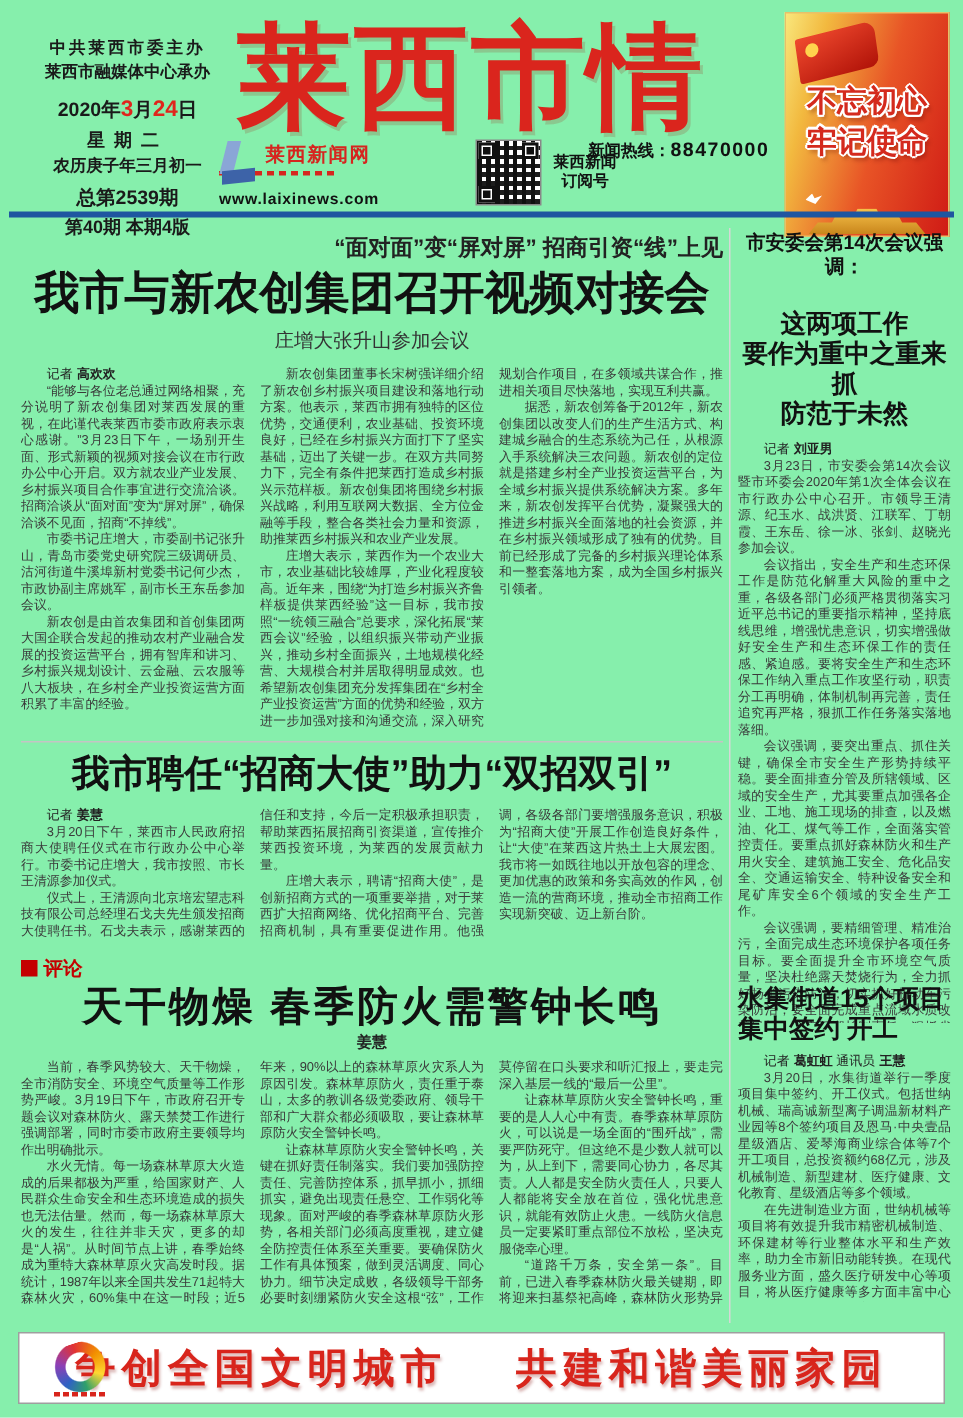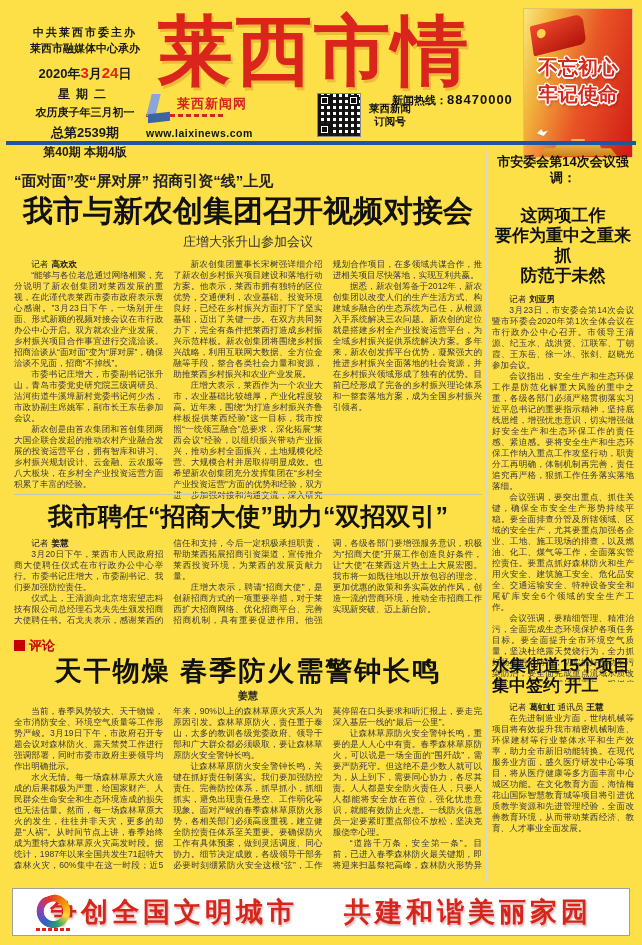--- a/index.html
+++ b/index.html
@@ -1,16 +1,16 @@
 <!DOCTYPE html>
 <html><head>
 <meta charset="utf-8">
 <style>
   html,body{margin:0;padding:0;background:#e9e9e9;}
-  .page{position:relative;width:642px;height:945px;margin:0 auto;background:#fde047;overflow:hidden;
+  .page{position:relative;width:642px;height:945px;margin:0 auto;background:#86efac;overflow:hidden;
         font-family:"Liberation Sans",sans-serif;color:#2b2b2b;}
   
   .pub-info{position:absolute;left:24px;top:24px;width:122px;text-align:center;font-weight:bold;color:#1a1a1a;}
   .pub-info .l1{font-size:11px;letter-spacing:2px;line-height:16px;}
   .pub-info .l2{font-size:11px;line-height:16px;}
   .pub-info .date{font-size:13px;line-height:22px;margin-top:6px;}
   .pub-info .date .red{color:#e0251c;font-size:15px;}
   .pub-info .week{font-size:12px;letter-spacing:6px;line-height:18px;}
   .pub-info .lunar{font-size:11px;line-height:18px;}
   .pub-info .issue{font-size:13px;line-height:20px;margin-top:2px;}
@@ -50,21 +50,21 @@
   .blue-rule{position:absolute;left:6px;top:141px;width:630px;height:4px;background:#1e56a0;}
   
   .art-body{text-align:justify;font-size:8.6px;line-height:11px;color:#3a3a3a;overflow:hidden;}
   .art-body p{margin:0;text-indent:2em;}
   .art-body p.byline{text-indent:2em;color:#222;}
   .art-body b{margin-left:3px;}
   .cols3{column-count:3;column-gap:10px;column-fill:auto;}
   .v-divider{position:absolute;left:486px;top:152px;width:1px;height:730px;background:#d7d7d7;}
   
   .lead{position:absolute;left:14px;top:154px;width:468px;}
-  .lead .kicker{margin-top:17px;text-align:left;font-size:15px;font-weight:bold;color:#222;line-height:20px;}
+  .lead .kicker{margin-top:2px;text-align:right;font-size:15px;font-weight:bold;color:#222;line-height:20px;}
   .lead .headline{margin-top:2px;text-align:center;font-size:30px;font-weight:bold;color:#111;line-height:36px;letter-spacing:0px;}
   .lead .subhead{margin-top:4px;text-align:center;font-size:13px;color:#333;line-height:18px;}
   .lead .art-body{margin-top:8px;height:244px;}
   
   .amb{position:absolute;left:14px;top:494px;width:468px;border-top:1px solid #c4c4c4;padding-top:5px;}
   .amb .headline{text-align:center;font-size:25px;font-weight:bold;color:#111;line-height:32px;}
   .amb .art-body{margin-top:6px;height:94px;}
   
   .comment{position:absolute;left:14px;top:638px;width:468px;}
   .comment .label{font-size:13px;font-weight:bold;color:#c40000;line-height:15px;}
@@ -159,21 +159,21 @@
       <p>新农创集团董事长宋树强详细介绍了新农创乡村振兴项目建设和落地行动方案。他表示，莱西市拥有独特的区位优势，交通便利，农业基础、投资环境良好，已经在乡村振兴方面打下了坚实基础，迈出了关键一步。在双方共同努力下，完全有条件把莱西打造成乡村振兴示范样板。新农创集团将围绕乡村振兴战略，利用互联网大数据、全方位金融等手段，整合各类社会力量和资源，助推莱西乡村振兴和农业产业发展。</p>
       <p>庄增大表示，莱西作为一个农业大市，农业基础比较雄厚，产业化程度较高。近年来，围绕“为打造乡村振兴齐鲁样板提供莱西经验”这一目标，我市按照“一统领三融合”总要求，深化拓展“莱西会议”经验，以组织振兴带动产业振兴，推动乡村全面振兴，土地规模化经营、大规模合村并居取得明显成效。也希望新农创集团充分发挥集团在“乡村全产业投资运营”方面的优势和经验，双方进一步加强对接和沟通交流，深入研究规划合作项目，在多领域共谋合作，推进相关项目尽快落地，实现互利共赢。</p>
       <p>据悉，新农创筹备于2012年，新农创集团以改变人们的生产生活方式、构建城乡融合的生态系统为己任，从根源入手系统解决三农问题。新农创的定位就是搭建乡村全产业投资运营平台，为全域乡村振兴提供系统解决方案。多年来，新农创发挥平台优势，凝聚强大的推进乡村振兴全面落地的社会资源，并在乡村振兴领域形成了独有的优势。目前已经形成了完备的乡村振兴理论体系和一整套落地方案，成为全国乡村振兴引领者。</p>
     </div>
   </div>
 
   <div class="amb">
     <div class="headline">我市聘任“招商大使”助力“双招双引”</div>
     <div class="art-body cols3">
       <p class="byline"><span>记者</span><b>姜慧</b></p>
-      <p>3月20日下午，莱西市人民政府招商大使聘任仪式在市行政办公中心举行。市委书记庄增大，市委副书记、我们要加强防控责任。</p>
+      <p>3月20日下午，莱西市人民政府招商大使聘任仪式在市行政办公中心举行。市委书记庄增大，我市按照、市长王清源参加仪式。</p>
       <p>仪式上，王清源向北京培宏望志科技有限公司总经理石戈夫先生颁发招商大使聘任书。石戈夫表示，感谢莱西的信任和支持，今后一定积极承担职责，帮助莱西拓展招商引资渠道，宣传推介莱西投资环境，为莱西的发展贡献力量。</p>
       <p>庄增大表示，聘请“招商大使”，是创新招商方式的一项重要举措，对于莱西扩大招商网络、优化招商平台、完善招商机制，具有重要促进作用。他强调，各级各部门要增强服务意识，积极为“招商大使”开展工作创造良好条件，让“大使”在莱西这片热土上大展宏图。我市将一如既往地以开放包容的理念、更加优惠的政策和务实高效的作风，创造一流的营商环境，推动全市招商工作实现新突破、迈上新台阶。</p>
     </div>
   </div>
 
   <div class="comment">
     <div class="label"><span class="sq"></span><span>评论</span></div>
     <div class="headline">天干物燥  春季防火需警钟长鸣</div>
     <div class="author">姜慧</div>
     <div class="art-body cols3">
@@ -201,20 +201,21 @@
     </div>
   </div>
 
   <div class="shuiji">
     <div class="headline">
       <div>水集街道15个项目</div>
       <div>集中签约  开工</div>
     </div>
     <div class="art-body">
       <p class="byline"><span>记者</span><b>葛虹虹</b> <span>通讯员</span><b>王慧</b></p>
+      <p>3月20日，水集街道举行一季度项目集中签约、开工仪式。包括世纳机械、瑞高诚新型离子调温新材料产业园等8个签约项目及恩马·中央壹品星级酒店、爱琴海商业综合体等7个开工项目，总投资额约68亿元，涉及机械制造、新型建材、医疗健康、文化教育、星级酒店等多个领域。</p>
       <p>在先进制造业方面，世纳机械等项目将有效提升我市精密机械制造、环保建材等行业整体水平和生产效率，助力全市新旧动能转换。在现代服务业方面，盛久医疗研发中心等项目，将从医疗健康等多方面丰富中心城区功能。在文化教育方面，海情梅花山国际智慧教育城等项目将引进优质教学资源和先进管理经验，全面改善教育环境，从而带动莱西经济、教育、人才事业全面发展。</p>
     </div>
   </div>
 
   <div class="banner">
     <span class="txt">争创全国文明城市</span>
     <span class="gap"></span>
     <span class="txt">共建和谐美丽家园</span>
   </div>
   <div class="civ-logo"></div>

